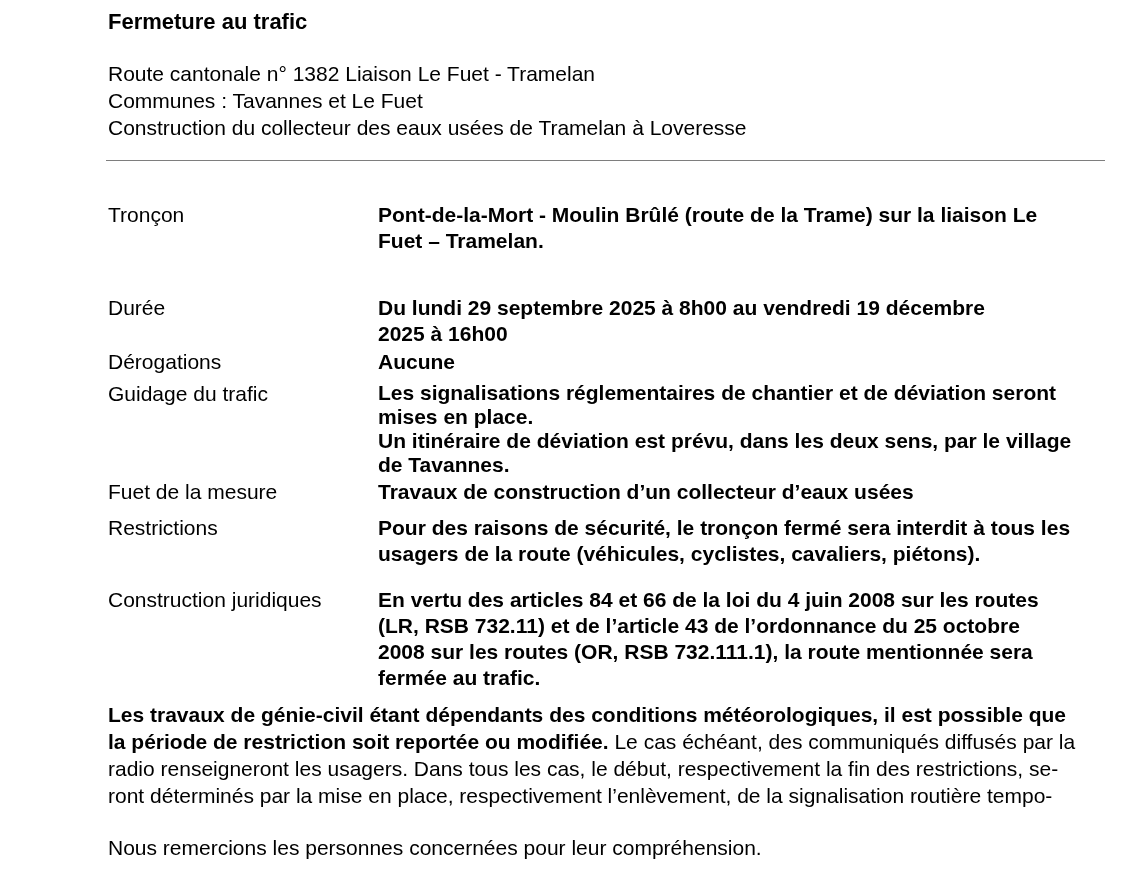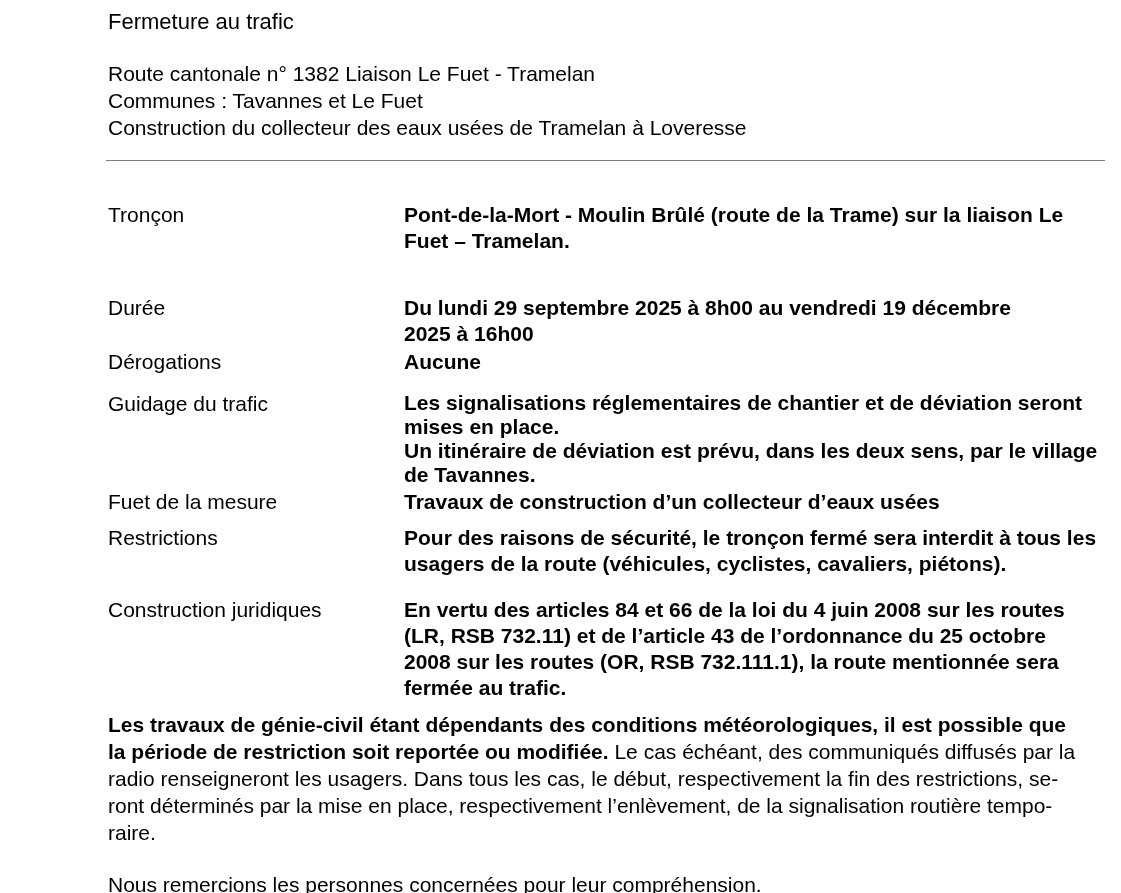--- a/index.html
+++ b/index.html
@@ -13,50 +13,49 @@
   }
   .page {
     width: 1121px;
     height: 893px;
     padding: 0 0 0 108px;
   }
   .doc-title {
     margin-top: 8px;
     font-size: 22px;
     line-height: 28px;
-    font-weight: normal;
+    font-weight: bold;
   }
   .intro {
     margin-top: 24px;
     font-size: 21px;
     line-height: 27px;
   }
   .divider {
     border: none;
     height: 1px;
     background: #7e7e7e;
     width: 999px;
     margin-left: -2px;
     margin-top: 19px;
   }
   .details { margin-top: 41px; }
   .row {
     display: grid;
     grid-template-columns: 270px 1fr;
     font-size: 21px;
     line-height: 26px;
-    gap: 26px;
   }
   .row .label { font-weight: normal; }
   .row .value { width: 700px; font-weight: bold; }
   .row.bold-value .value { font-weight: bold; }
   .row.tight .value { line-height: 24px; }
   .row-duree   { margin-top: 41px; }
   .row-derog   { margin-top: 2px; }
-  .row-guidage { margin-top: 16px; }
+  .row-guidage { margin-top: 6px; }
   .row-motif   { margin-top: 2px; }
   .row-restr   { margin-top: 10px; }
   .row-infos   { margin-top: 20px; }
   .closing {
     margin-top: 10px;
     font-size: 21px;
     line-height: 27px;
     width: 1005px;
   }
   .closing .b { font-weight: bold; }
@@ -141,18 +140,17 @@
       </div>
     </div>
 
   </div>
 
   <div class="closing">
     <div><span class="b">Les travaux de génie-civil étant dépendants des conditions météorologiques, il est possible que</span><span></span></div>
     <div><span class="b">la période de restriction soit reportée ou modifiée.</span><span> Le cas échéant, des communiqués diffusés par la</span></div>
     <div><span class="b"></span><span>radio renseigneront les usagers. Dans tous les cas, le début, respectivement la fin des restrictions, se-</span></div>
     <div><span class="b"></span><span>ront déterminés par la mise en place, respectivement l’enlèvement, de la signalisation routière tempo-</span></div>
-    <div><span class="b"></span><span>raire.</span></div>
   </div>
 
   <div class="thanks">Nous remercions les personnes concernées pour leur compréhension.</div>
 
 </div>
 
 </body></html>

